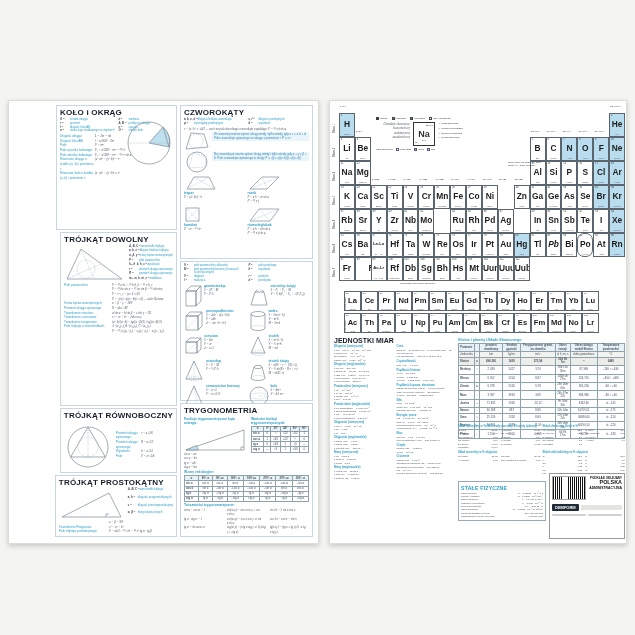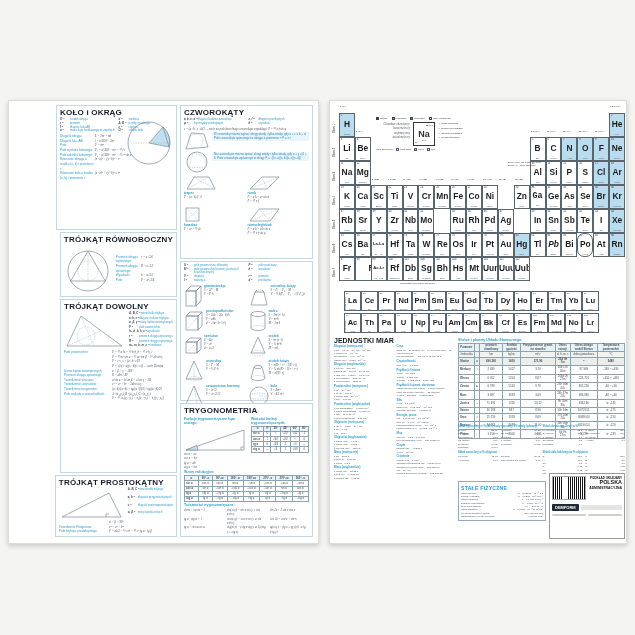--- a/index.html
+++ b/index.html
@@ -181,20 +181,111 @@
             <div class="frow">
               <span class="flabel">Równanie okręgu o środku (a, b) i promieniu r:</span>
               <span class="fform">(x−a)² + (y−b)² = r²</span>
             </div>
             <div class="frow">
               <span class="flabel">Równanie koła o środku (a, b) i promieniu r:</span>
               <span class="fform">(x−a)² + (y−b)² ≤ r²</span>
             </div>
           </div>
       </div>
+      <div class="msec" style="height:176px;">
+        <h2>TRÓJKĄT DOWOLNY</h2>
+        <div style="display:flex;gap:3px;">
+          <svg width="62" height="38" viewBox="0 0 62 38" style="flex:none;">
+            <polygon class="sk" points="3,34 58,34 17,4"></polygon>
+            <circle class="skd" cx="22" cy="24" r="9"></circle>
+            <line class="skd" x1="17" y1="4" x2="30" y2="34"></line>
+            <line class="skd" x1="3" y1="34" x2="37" y2="19"></line>
+          </svg>
+          <div class="defs" style="grid-template-columns:1fr;flex:1;">
+              <div class="def">
+                <span class="dt">A, B, C – </span>
+                <span class="dd">wierzchołki trójkąta</span>
+              </div>
+              <div class="def">
+                <span class="dt">a, b, c – </span>
+                <span class="dd">długości boków trójkąta</span>
+              </div>
+              <div class="def">
+                <span class="dt">α, β, γ – </span>
+                <span class="dd">miary kątów wewnętrznych</span>
+              </div>
+              <div class="def">
+                <span class="dt">P – </span>
+                <span class="dd">pole powierzchni</span>
+              </div>
+              <div class="def">
+                <span class="dt">hₐ, h_b, h_c – </span>
+                <span class="dd">wysokości</span>
+              </div>
+              <div class="def">
+                <span class="dt">r – </span>
+                <span class="dd">promień okręgu wpisanego</span>
+              </div>
+              <div class="def">
+                <span class="dt">R – </span>
+                <span class="dd">promień okręgu opisanego</span>
+              </div>
+              <div class="def">
+                <span class="dt">mₐ, m_b, m_c – </span>
+                <span class="dd">środkowe</span>
+              </div>
+            </div>
+        </div>
+        <div>
+            <div class="frow">
+              <span class="flabel">Pole powierzchni:</span>
+              <span class="fform">P = ½ a·hₐ = ½ b·h_b = ½ c·h_c</span>
+            </div>
+            <div class="frow">
+              <span class="flabel"></span>
+              <span class="fform">P = ½ bc·sin α = ½ ac·sin β = ½ ab·sin γ</span>
+            </div>
+            <div class="frow">
+              <span class="flabel"></span>
+              <span class="fform">P = r·s,   s = (a+b+c)/2</span>
+            </div>
+            <div class="frow">
+              <span class="flabel"></span>
+              <span class="fform">P = √(s(s−a)(s−b)(s−c))  — wzór Herona</span>
+            </div>
+            <div class="frow">
+              <span class="flabel">Suma kątów wewnętrznych:</span>
+              <span class="fform">α + β + γ = 180°</span>
+            </div>
+            <div class="frow">
+              <span class="flabel">Promień okręgu opisanego:</span>
+              <span class="fform">R = abc / 4P</span>
+            </div>
+            <div class="frow">
+              <span class="flabel">Twierdzenie sinusów:</span>
+              <span class="fform">a/sin α = b/sin β = c/sin γ = 2R</span>
+            </div>
+            <div class="frow">
+              <span class="flabel">Twierdzenie cosinusów:</span>
+              <span class="fform">c² = a² + b² − 2ab·cos γ</span>
+            </div>
+            <div class="frow">
+              <span class="flabel">Twierdzenie tangensów:</span>
+              <span class="fform">(a+b)/(a−b) = tg((α+β)/2) / tg((α−β)/2)</span>
+            </div>
+            <div class="frow">
+              <span class="flabel">Pole trójkąta o wierzchołkach:</span>
+              <span class="fform">A=(x₁,y₁), B=(x₂,y₂), C=(x₃,y₃)</span>
+            </div>
+            <div class="frow">
+              <span class="flabel"></span>
+              <span class="fform">P = ½ |x₁(y₂−y₃) + x₂(y₃−y₁) + x₃(y₁−y₂)|</span>
+            </div>
+          </div>
+      </div>
       <div class="msec" style="height:66px;">
         <h2>TRÓJKĄT RÓWNOBOCZNY</h2>
         <div style="display:flex;gap:4px;align-items:center;">
           <svg width="48" height="48" viewBox="0 0 48 48" style="flex:none;">
             <circle class="sk" cx="24" cy="26" r="20"></circle>
             <polygon class="sk" points="24,6 6.7,36 41.3,36"></polygon>
             <circle class="skd" cx="24" cy="26" r="10"></circle>
             <line class="skd" x1="24" y1="6" x2="24" y2="36"></line>
           </svg>
           <div style="flex:1;">
@@ -209,111 +300,20 @@
               <div class="frow">
                 <span class="flabel">Wysokość:</span>
                 <span class="fform">h = a√3∕2</span>
               </div>
               <div class="frow">
                 <span class="flabel">Pole:</span>
                 <span class="fform">P = a²√3∕4</span>
               </div>
             </div>
         </div>
-      </div>
-      <div class="msec" style="height:176px;">
-        <h2>TRÓJKĄT DOWOLNY</h2>
-        <div style="display:flex;gap:3px;">
-          <svg width="62" height="38" viewBox="0 0 62 38" style="flex:none;">
-            <polygon class="sk" points="3,34 58,34 17,4"></polygon>
-            <circle class="skd" cx="22" cy="24" r="9"></circle>
-            <line class="skd" x1="17" y1="4" x2="30" y2="34"></line>
-            <line class="skd" x1="3" y1="34" x2="37" y2="19"></line>
-          </svg>
-          <div class="defs" style="grid-template-columns:1fr;flex:1;">
-              <div class="def">
-                <span class="dt">A, B, C – </span>
-                <span class="dd">wierzchołki trójkąta</span>
-              </div>
-              <div class="def">
-                <span class="dt">a, b, c – </span>
-                <span class="dd">długości boków trójkąta</span>
-              </div>
-              <div class="def">
-                <span class="dt">α, β, γ – </span>
-                <span class="dd">miary kątów wewnętrznych</span>
-              </div>
-              <div class="def">
-                <span class="dt">P – </span>
-                <span class="dd">pole powierzchni</span>
-              </div>
-              <div class="def">
-                <span class="dt">hₐ, h_b, h_c – </span>
-                <span class="dd">wysokości</span>
-              </div>
-              <div class="def">
-                <span class="dt">r – </span>
-                <span class="dd">promień okręgu wpisanego</span>
-              </div>
-              <div class="def">
-                <span class="dt">R – </span>
-                <span class="dd">promień okręgu opisanego</span>
-              </div>
-              <div class="def">
-                <span class="dt">mₐ, m_b, m_c – </span>
-                <span class="dd">środkowe</span>
-              </div>
-            </div>
-        </div>
-        <div>
-            <div class="frow">
-              <span class="flabel">Pole powierzchni:</span>
-              <span class="fform">P = ½ a·hₐ = ½ b·h_b = ½ c·h_c</span>
-            </div>
-            <div class="frow">
-              <span class="flabel"></span>
-              <span class="fform">P = ½ bc·sin α = ½ ac·sin β = ½ ab·sin γ</span>
-            </div>
-            <div class="frow">
-              <span class="flabel"></span>
-              <span class="fform">P = r·s,   s = (a+b+c)/2</span>
-            </div>
-            <div class="frow">
-              <span class="flabel"></span>
-              <span class="fform">P = √(s(s−a)(s−b)(s−c))  — wzór Herona</span>
-            </div>
-            <div class="frow">
-              <span class="flabel">Suma kątów wewnętrznych:</span>
-              <span class="fform">α + β + γ = 180°</span>
-            </div>
-            <div class="frow">
-              <span class="flabel">Promień okręgu opisanego:</span>
-              <span class="fform">R = abc / 4P</span>
-            </div>
-            <div class="frow">
-              <span class="flabel">Twierdzenie sinusów:</span>
-              <span class="fform">a/sin α = b/sin β = c/sin γ = 2R</span>
-            </div>
-            <div class="frow">
-              <span class="flabel">Twierdzenie cosinusów:</span>
-              <span class="fform">c² = a² + b² − 2ab·cos γ</span>
-            </div>
-            <div class="frow">
-              <span class="flabel">Twierdzenie tangensów:</span>
-              <span class="fform">(a+b)/(a−b) = tg((α+β)/2) / tg((α−β)/2)</span>
-            </div>
-            <div class="frow">
-              <span class="flabel">Pole trójkąta o wierzchołkach:</span>
-              <span class="fform">A=(x₁,y₁), B=(x₂,y₂), C=(x₃,y₃)</span>
-            </div>
-            <div class="frow">
-              <span class="flabel"></span>
-              <span class="fform">P = ½ |x₁(y₂−y₃) + x₂(y₃−y₁) + x₃(y₁−y₂)|</span>
-            </div>
-          </div>
       </div>
       <div class="msec" style="flex:1;">
         <h2>TRÓJKĄT PROSTOKĄTNY</h2>
         <div style="display:flex;gap:3px;">
           <svg width="66" height="32" viewBox="0 0 66 32" style="flex:none;">
             <polygon class="sk" points="3,29 62,29 50,5"></polygon>
             <path class="sk" d="M47,29 l0,-3 l3,0"></path>
           </svg>
           <div class="defs" style="grid-template-columns:1fr;flex:1;">
               <div class="def">
@@ -916,21 +916,21 @@
         <div class="ptc" style="grid-area: 4 / 11; margin-top: 32px;">
           <span class="num">29</span>
           <span class="sym">Cu</span>
           <span class="nm">Miedź</span>
         </div>
         <div class="ptc" style="grid-area: 4 / 12;">
           <span class="num">30</span>
           <span class="sym">Zn</span>
           <span class="nm">Cynk</span>
         </div>
-        <div class="ptc" style="grid-area: 4 / 13; font-family: Liberation Mono, monospace;">
+        <div class="ptc" style="grid-area: 4 / 13;">
           <span class="num">31</span>
           <span class="sym">Ga</span>
           <span class="nm">Gal</span>
         </div>
         <div class="ptc" style="grid-area: 4 / 14;">
           <span class="num">32</span>
           <span class="sym">Ge</span>
           <span class="nm">German</span>
         </div>
         <div class="ptc" style="grid-area: 4 / 15;">

